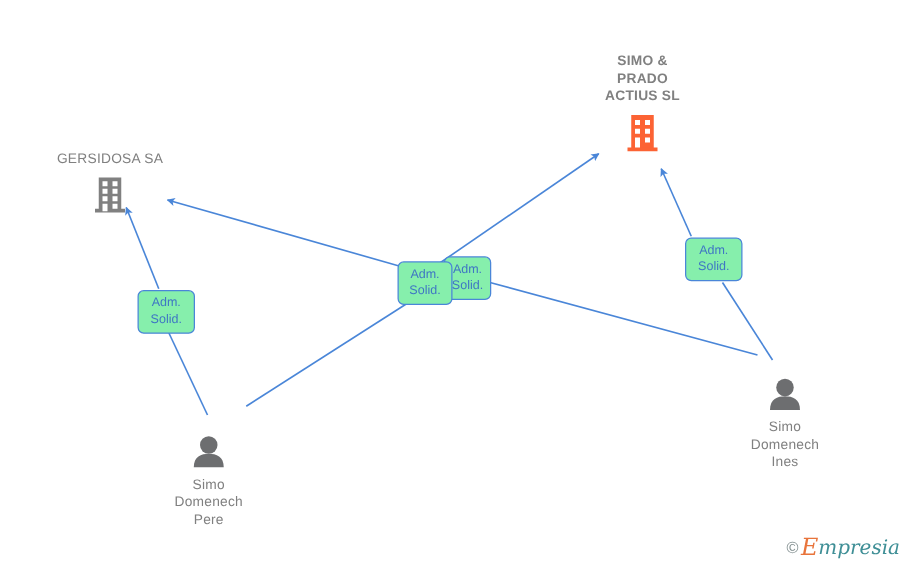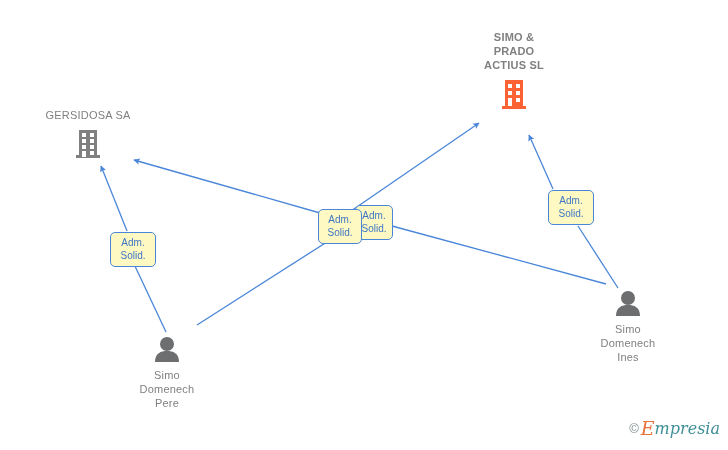--- a/index.html
+++ b/index.html
@@ -17,48 +17,49 @@
   }
   #canvas {
     position: absolute;
     left: 0; top: 0;
     width: 728px;
     height: 450px;
   }
   .node {
     position: absolute;
     text-align: center;
+    margin-top: 12px;
   }
   .node-label {
     color: #808080;
     font-size: 11px;
     line-height: 14px;
     white-space: pre-line;
     letter-spacing: 0.2px;
   }
   .node-label.bold { font-weight: bold; }
   .icon-wrap { display: block; }
 
   .badge {
     position: absolute;
     border: 1px solid #4a86d8;
     border-radius: 5px;
-    background: #fef9c3;
+    background: #86efac;
     color: #3f76c4;
     font-size: 10px;
     line-height: 13px;
     text-align: center;
     padding: 3px 5px 4px 5px;
     white-space: pre-line;
     box-sizing: border-box;
   }
   .watermark {
     position: absolute;
     right: 8px;
-    bottom: 12px;
+    bottom: 2px;
     font-size: 15px;
     line-height: 18px;
     color: #3f8f96;
     white-space: nowrap;
   }
   .watermark .cmark {
     color: #7f8c8d;
     font-size: 13px;
     vertical-align: 1px;
     margin-right: 2px;

